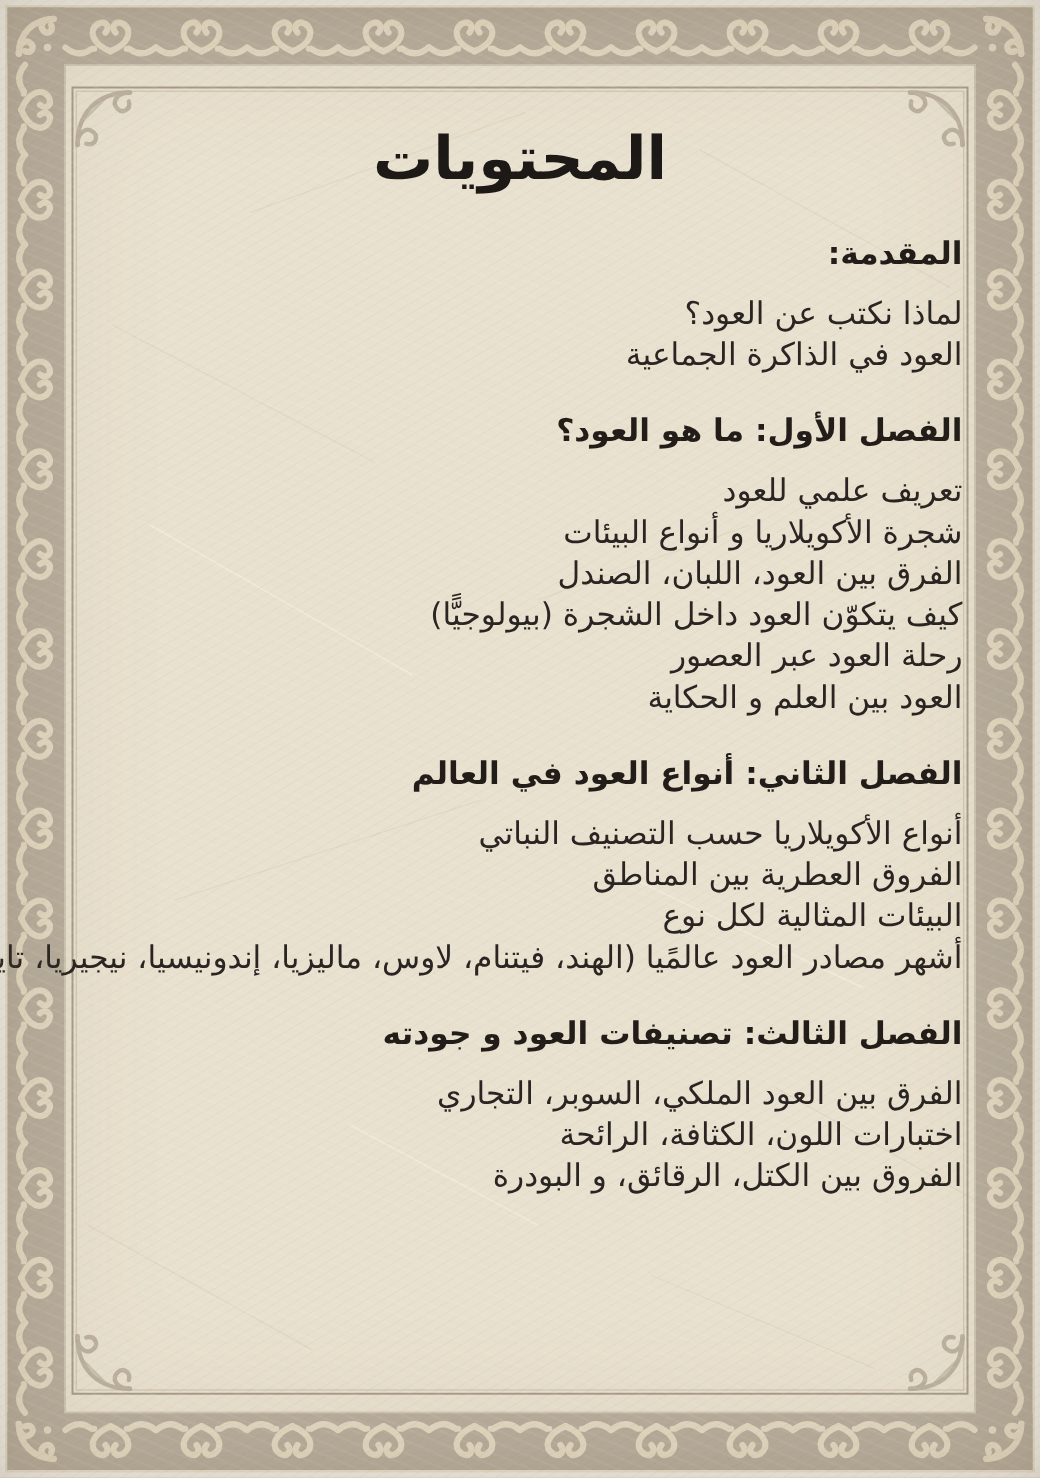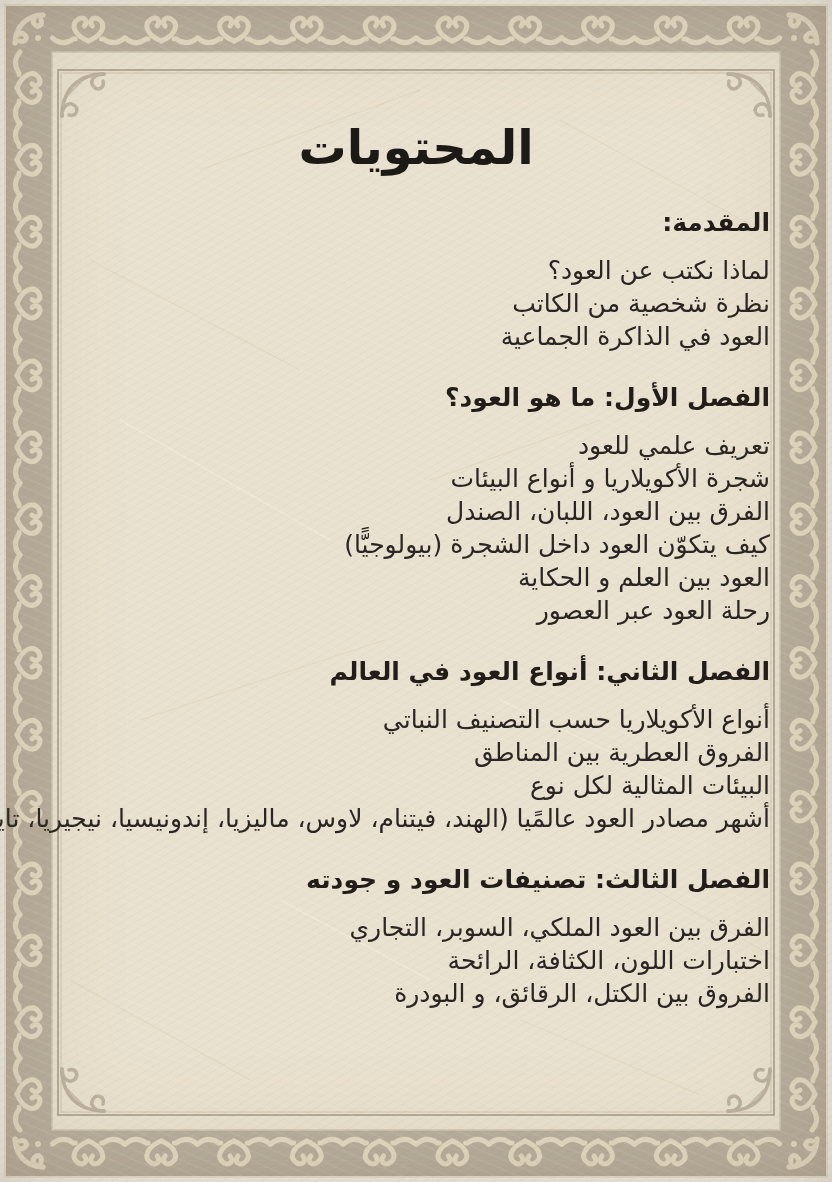--- a/index.html
+++ b/index.html
@@ -18,21 +18,21 @@
   .vignette{
     position:absolute;inset:0;pointer-events:none;
     box-shadow:inset 0 0 130px rgba(110,92,60,0.20), inset 0 0 24px rgba(110,92,60,0.10);
   }
   #frame{position:absolute;top:0;left:0;}
   .content{
     position:absolute;top:72px;left:62px;right:62px;bottom:67px;
     direction:rtl;color:#272220;
   }
   .title{
-    margin:44px 0 0;line-height:62px;font-size:48px;font-weight:bold;
+    margin:24px 0 0;line-height:62px;font-size:48px;font-weight:bold;
     text-align:center;color:#1d1916;letter-spacing:-1px;
   }
   h2.sec-heading{
     margin:26px 0 0;line-height:38px;font-size:25px;font-weight:bold;
     color:#221d19;
   }
   ul.items{
     list-style:none;margin:12px 0 0;padding:0;text-align:right;
   }
   ul.items li{
@@ -155,34 +155,33 @@
 
 <div class="paper-tint"></div>
 
 <main class="content">
   <h1 class="title">المحتويات</h1>
 
   <section>
     <h2 class="sec-heading">المقدمة:</h2>
     <ul class="items">
       <li>لماذا نكتب عن العود؟</li>
-      <li>نظرة شخصية من الكاتب</li>
       <li>العود في الذاكرة الجماعية</li>
     </ul>
   </section>
 
   <section>
     <h2 class="sec-heading">الفصل الأول: ما هو العود؟</h2>
     <ul class="items">
       <li>تعريف علمي للعود</li>
       <li>شجرة الأكويلاريا و أنواع البيئات</li>
       <li>الفرق بين العود، اللبان، الصندل</li>
       <li>كيف يتكوّن العود داخل الشجرة (بيولوجيًّا)</li>
+      <li>رحلة العود عبر العصور</li>
       <li>العود بين العلم و الحكاية</li>
-      <li>رحلة العود عبر العصور</li>
     </ul>
   </section>
 
   <section>
     <h2 class="sec-heading">الفصل الثاني: أنواع العود في العالم</h2>
     <ul class="items">
       <li>أنواع الأكويلاريا حسب التصنيف النباتي</li>
       <li>الفروق العطرية بين المناطق</li>
       <li>البيئات المثالية لكل نوع</li>
       <li>أشهر مصادر العود عالمًيا (الهند، فيتنام، لاوس، ماليزيا، إندونيسيا، نيجيريا، تايالند)</li>

